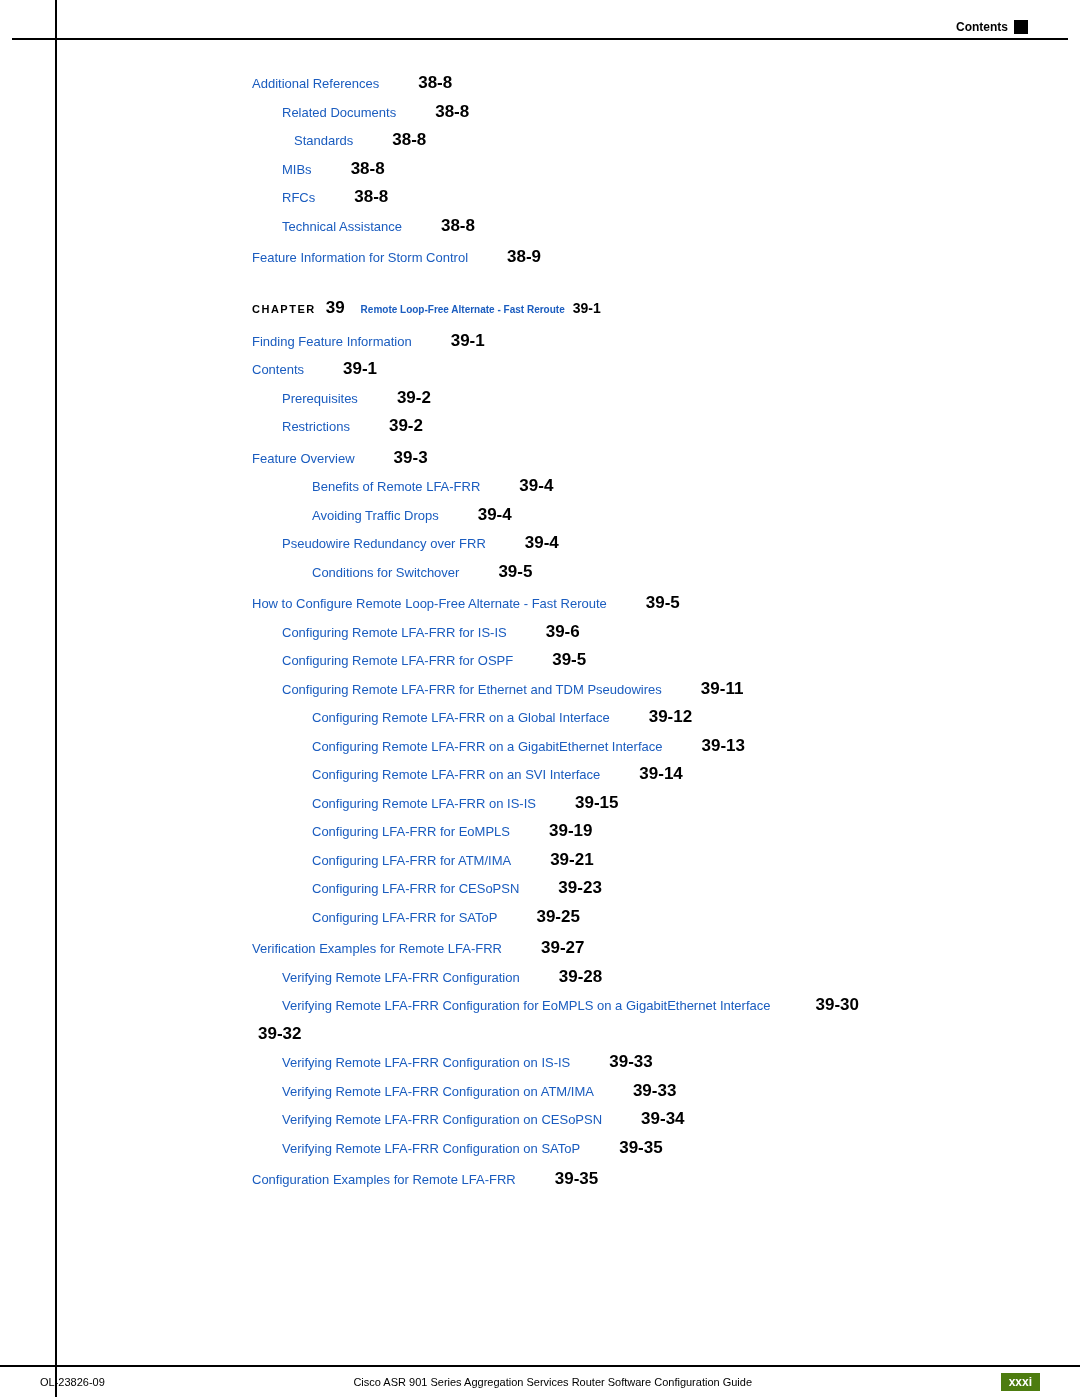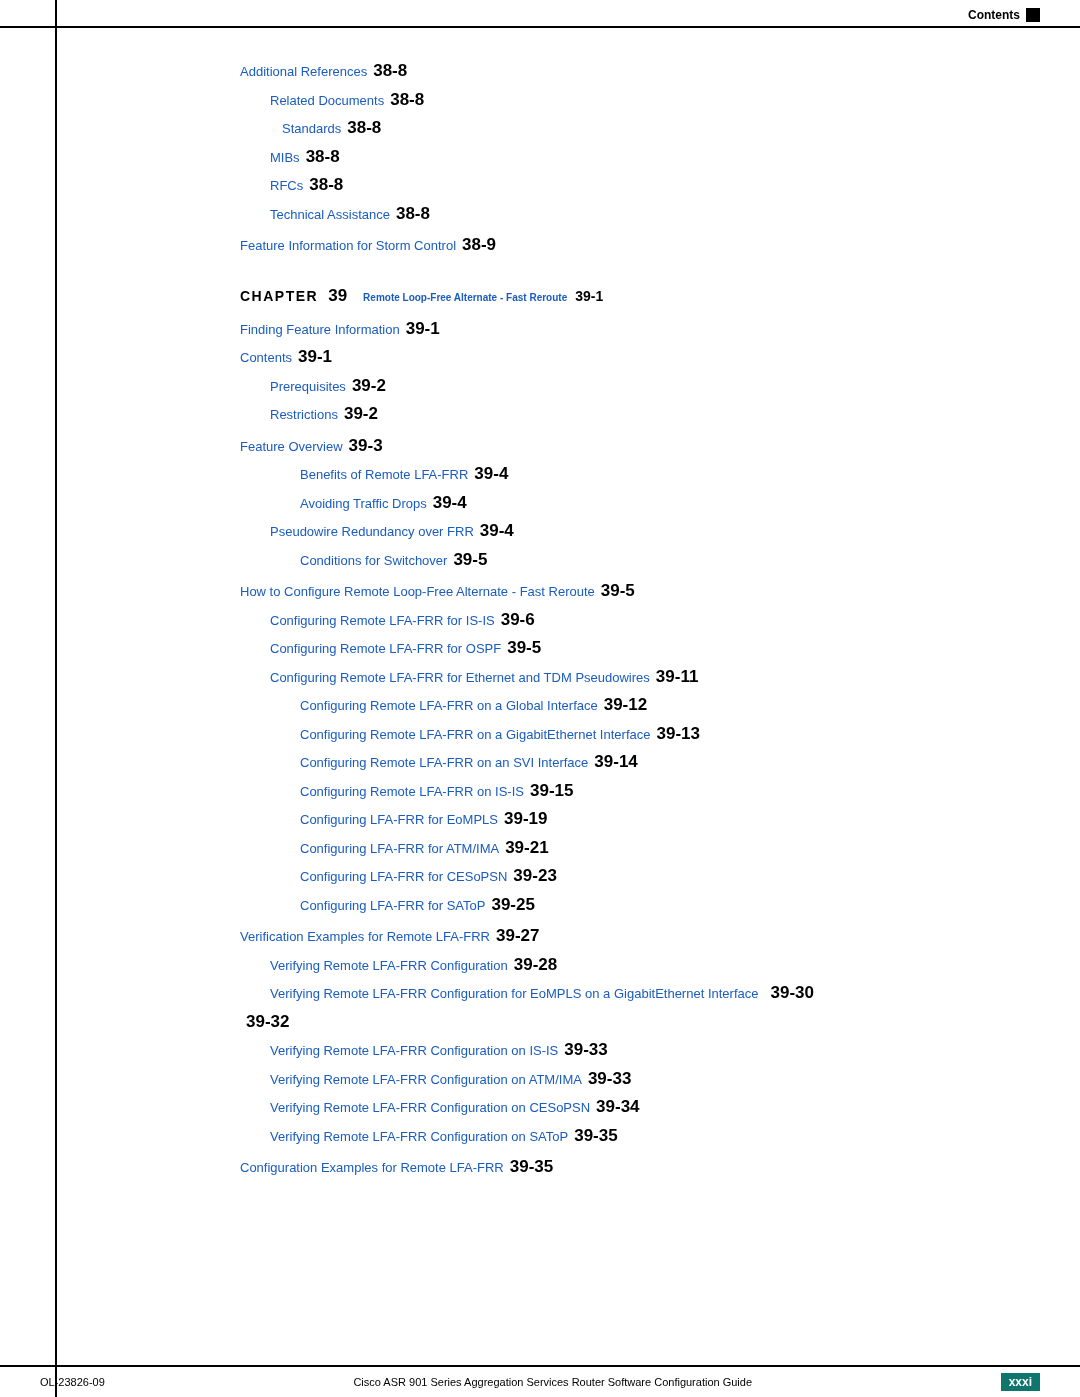--- a/index.html
+++ b/index.html
@@ -11,21 +11,21 @@
       width: 1080px;
       min-height: 1397px;
       position: relative;
     }
 
     .page {
       width: 1080px;
       min-height: 1397px;
       background: #fff;
       position: relative;
-      padding: 0;
+      padding: 12px;
       border-radius: 21px;
     }
 
     
     .header-bar {
       display: flex;
       justify-content: flex-end;
       align-items: center;
       padding: 8px 40px 4px 40px;
       border-bottom: 2px solid #000;
@@ -59,20 +59,21 @@
     .content {
       padding: 30px 80px 60px 240px;
     }
 
     
     .toc-entry {
       display: flex;
       align-items: baseline;
       margin-bottom: 3px;
       line-height: 1.5;
+      gap: 33px;
     }
 
     .toc-link {
       color: #1a5cbf;
       text-decoration: none;
       font-size: 13px;
     }
 
     .toc-page {
       font-weight: bold;
@@ -86,21 +87,21 @@
     .indent-1 { margin-left: 30px; }
 
     
     .chapter-row {
       display: flex;
       align-items: baseline;
       margin-top: 28px;
       margin-bottom: 10px;
     }
     .chapter-label {
-      font-size: 14px;
+      font-size: 11px;
       font-weight: bold;
       letter-spacing: 1.5px;
       text-transform: uppercase;
       color: #000;
       margin-right: 10px;
     }
     .chapter-num {
       font-size: 17px;
       font-weight: bold;
       color: #000;
@@ -138,21 +139,21 @@
     .footer-center {
       font-size: 11px;
       color: #000;
       text-align: center;
       flex: 1;
     }
     .footer-right {
       font-size: 12px;
       font-weight: bold;
       color: #fff;
-      background: #0f766e;
+      background: #4d7c0f;
       padding: 2px 8px;
     }
     .footer-left-border {
       position: absolute;
       bottom: 0;
       left: 55px;
       height: 35px;
       width: 2px;
       background: #000;
     }

